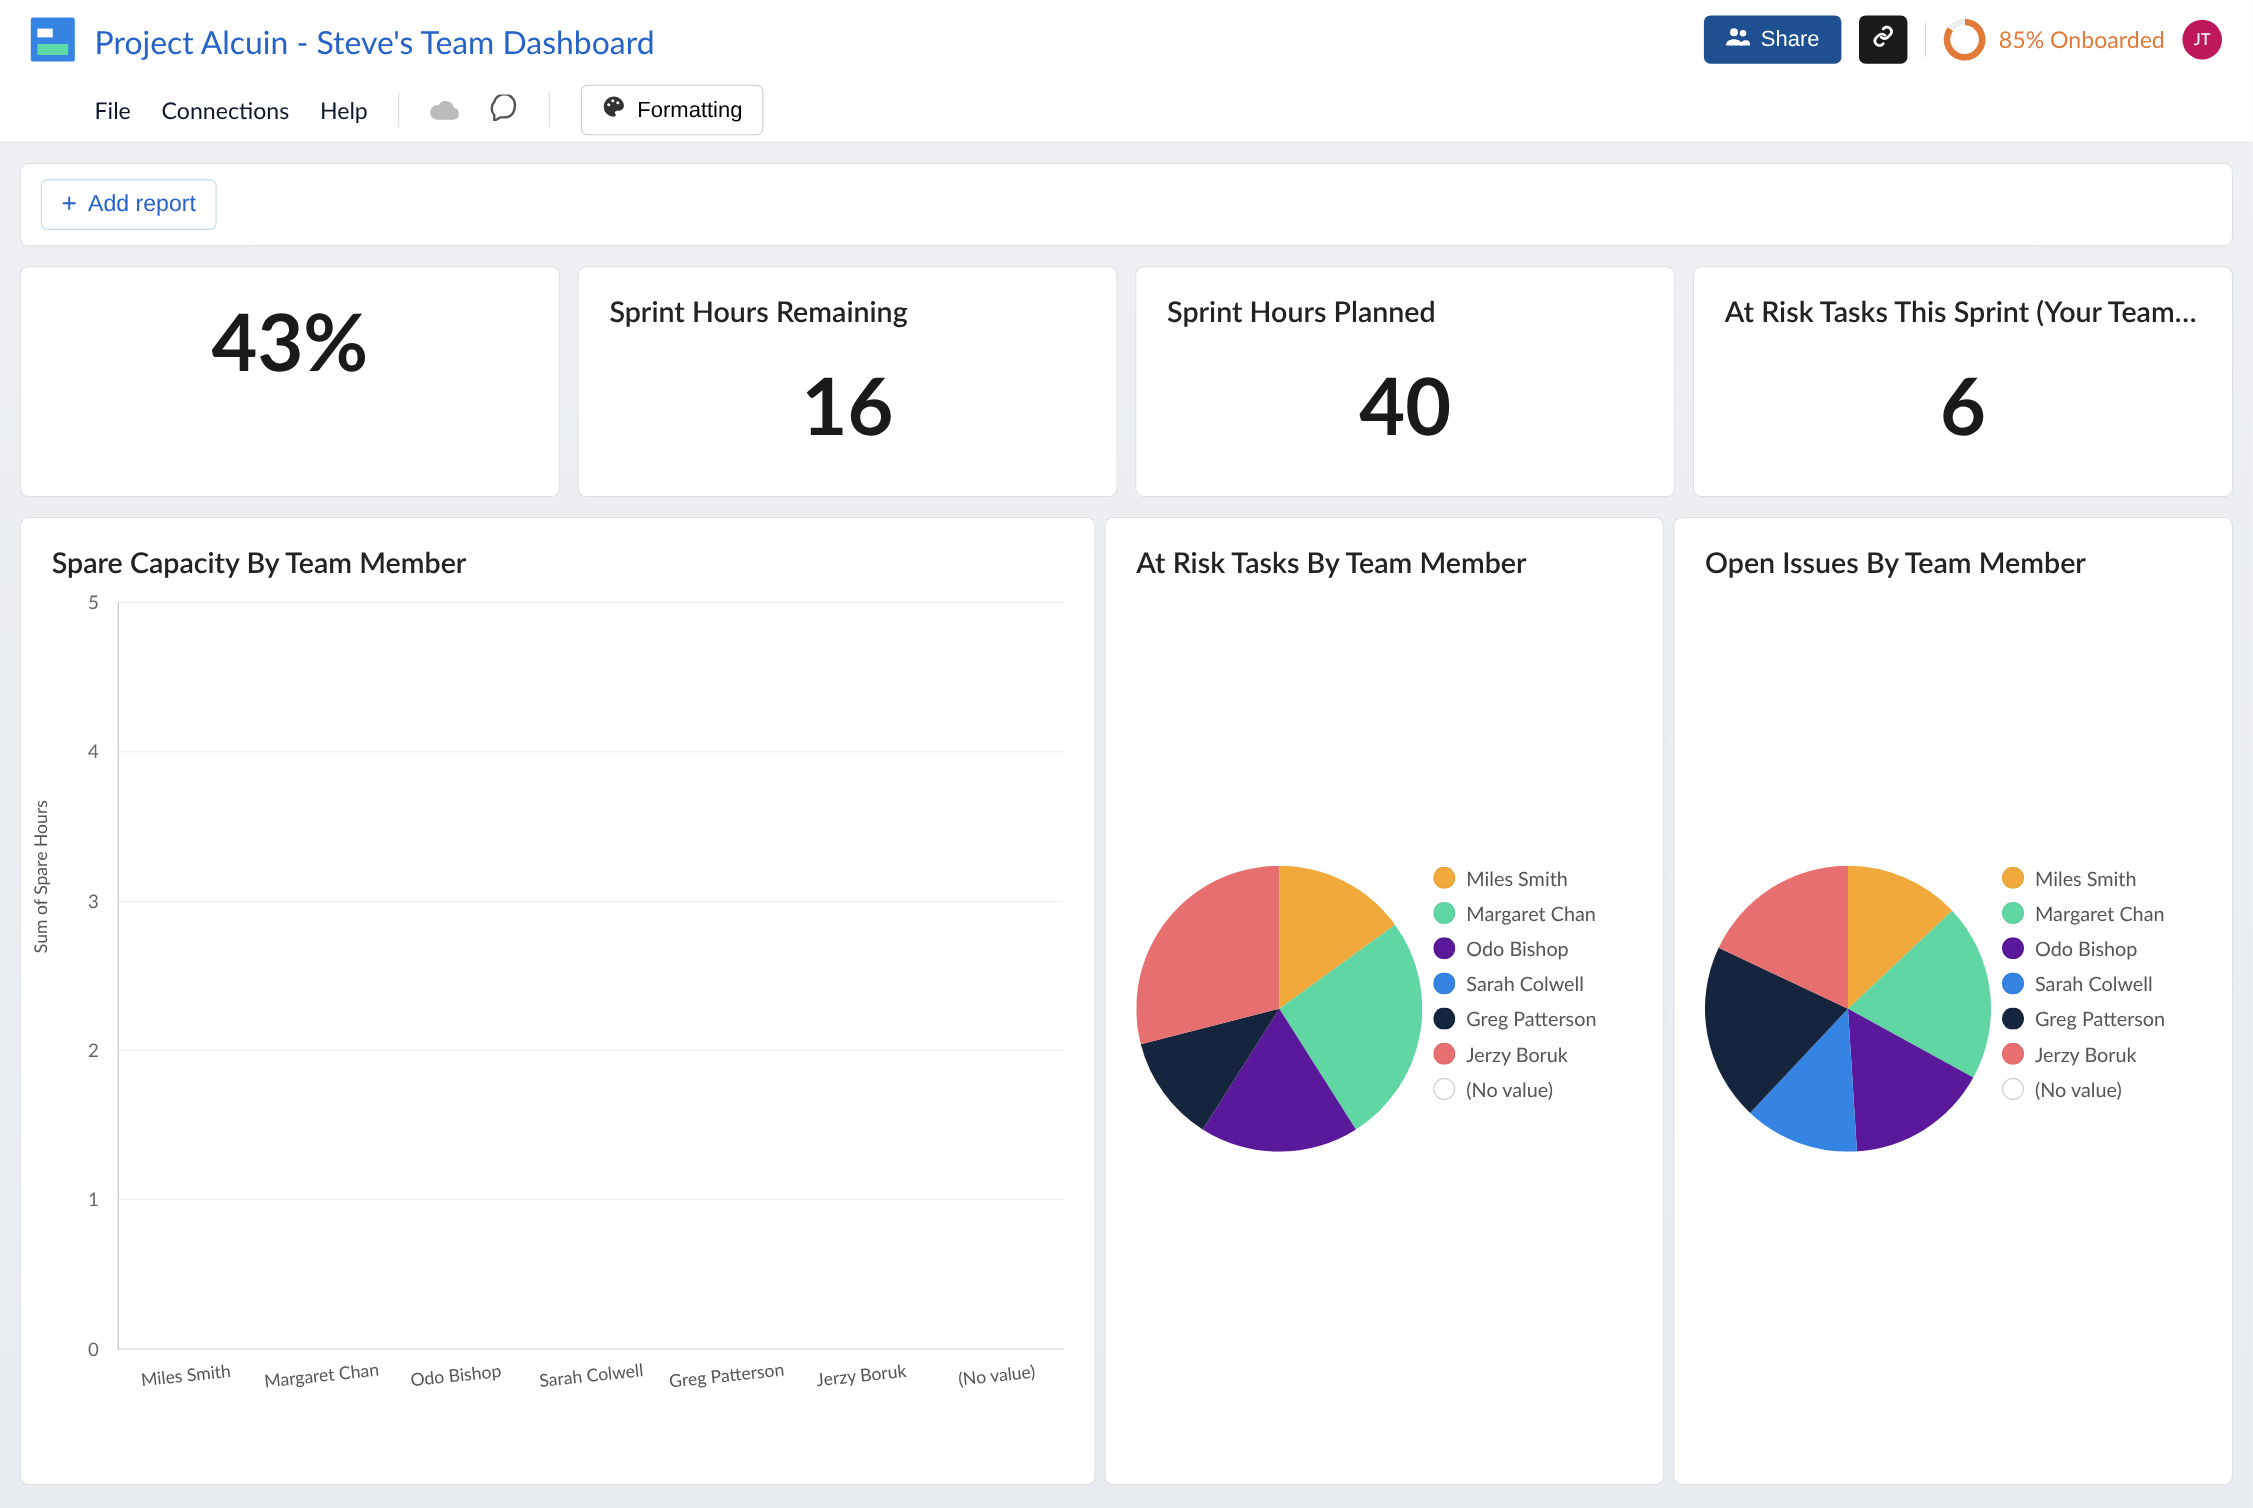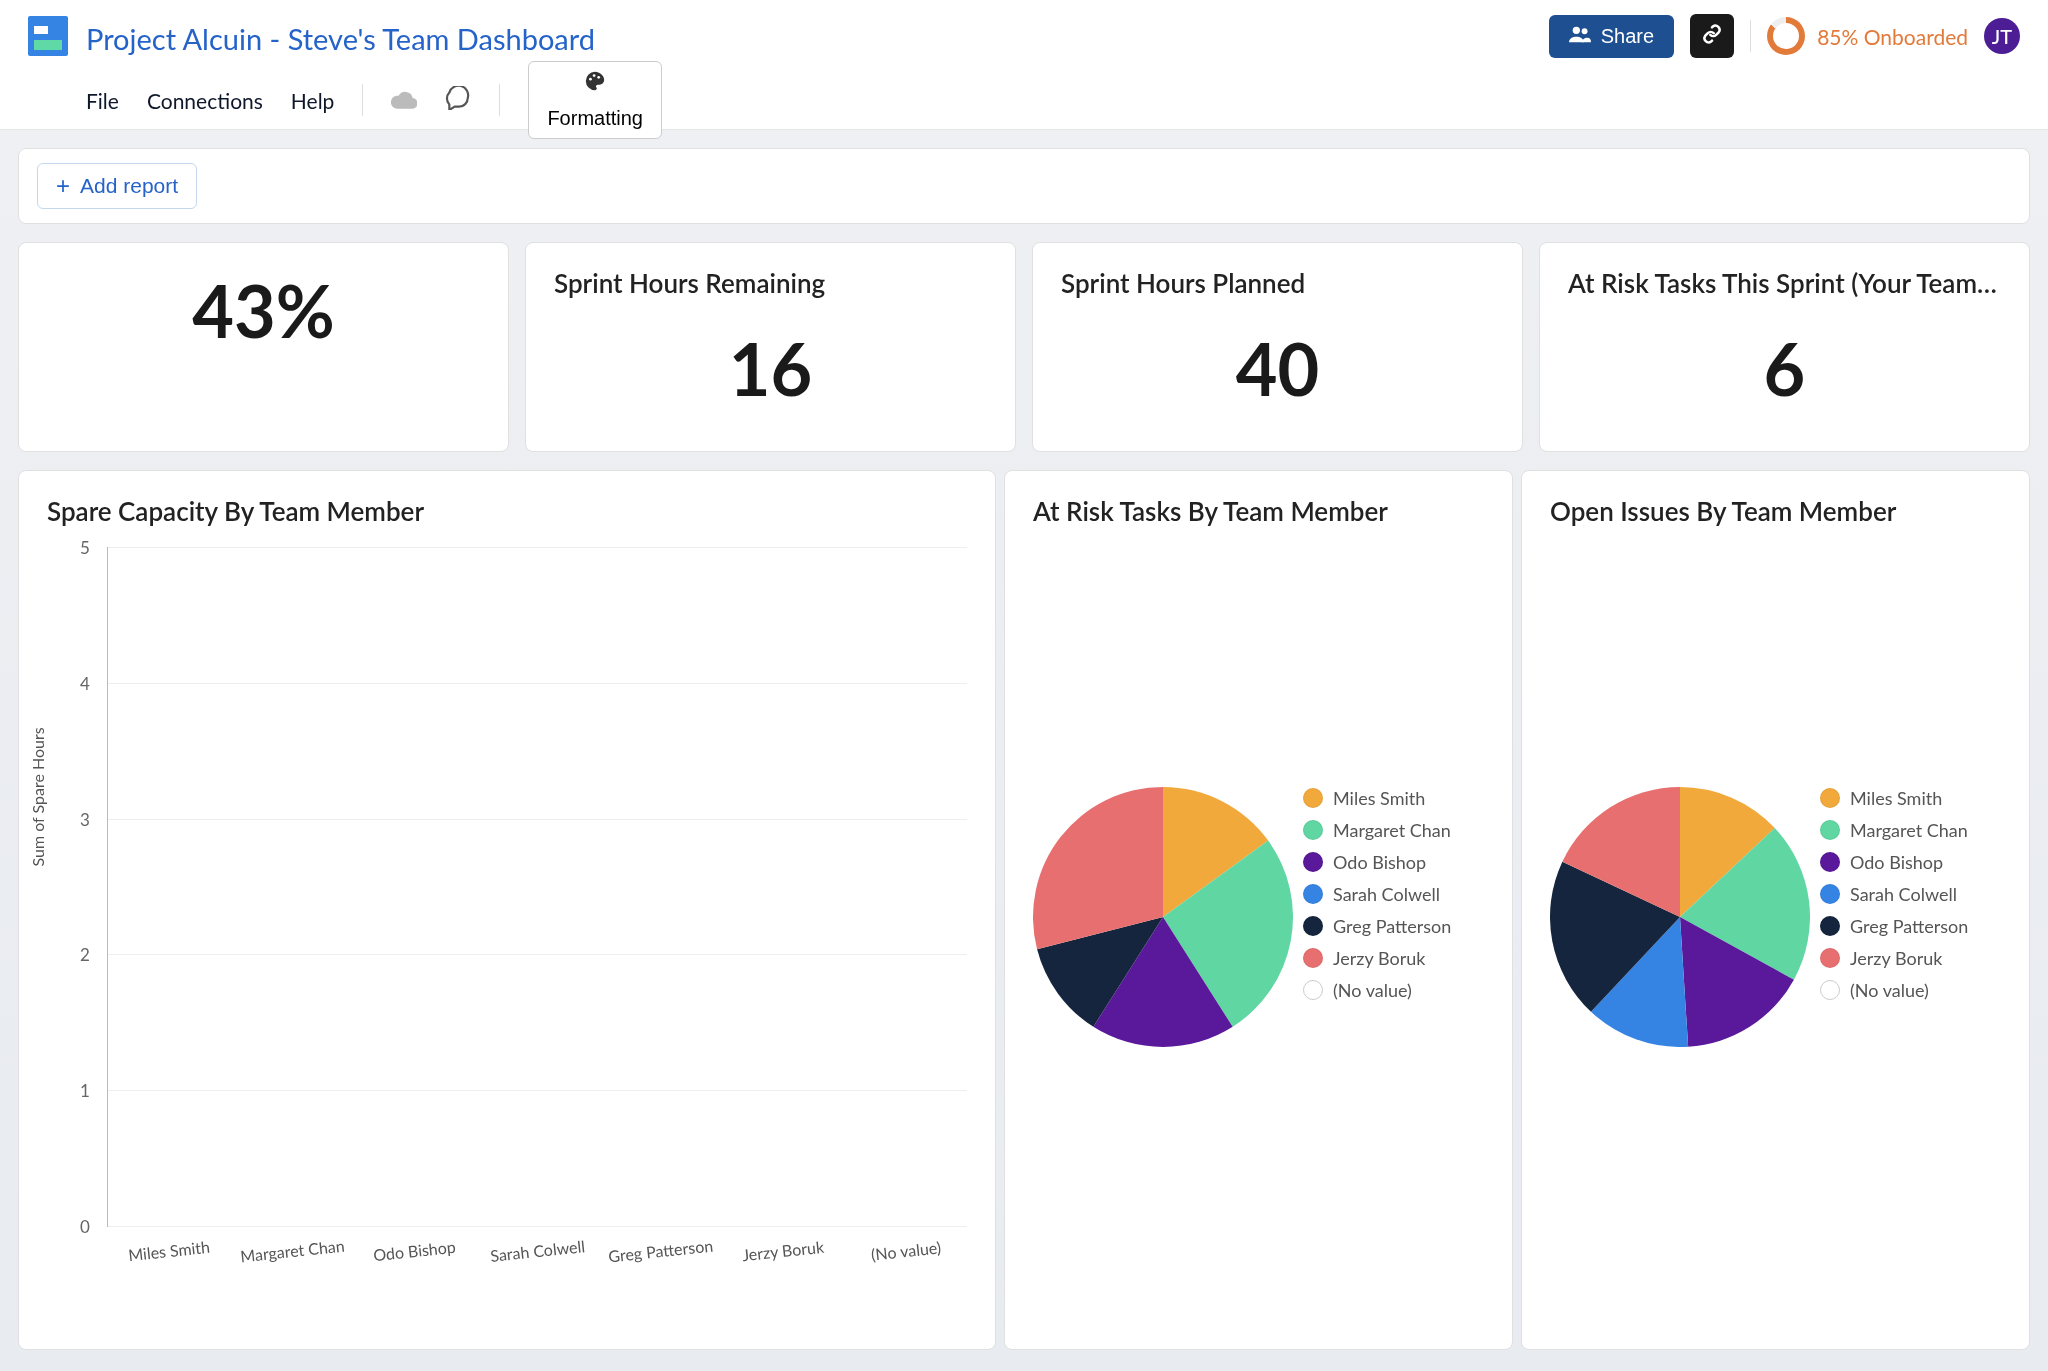--- a/index.html
+++ b/index.html
@@ -51,34 +51,34 @@
 .onboard-wrap { display: flex; align-items: center; gap: 12px; color: #e27a3a; font-size: 21px; }
 .onboard-ring {
   width: 38px; height: 38px; border-radius: 50%;
   background: conic-gradient(#e27a3a 0% 85%, #eee 85% 100%);
   position: relative;
 }
 .onboard-ring::after {
   content: ""; position: absolute; inset: 6px; background: #fff; border-radius: 50%;
 }
 .avatar {
-  width: 36px; height: 36px; border-radius: 50%; background: #4c1d95;
+  width: 36px; height: 36px; border-radius: 50%; background: #be185d;
   color: #fff; display: flex; align-items: center; justify-content: center;
-  font-size: 20px; font-weight: 500;
+  font-size: 15px; font-weight: 500;
 }
 .vdiv { width: 1px; height: 32px; background: #ddd; }
 
 .topbar-row2 {
   display: flex; align-items: center; gap: 28px; height: 56px; padding-left: 58px;
 }
 .menu-item { font-size: 21px; color: #0f172a; cursor: pointer; }
 .menu-icon { color: #999; cursor: pointer; font-size: 22px; }
 .format-btn {
   border: 1px solid #ccc; border-radius: 6px; padding: 8px 18px;
-  display: flex; align-items: center; gap: 10px; font-size: 20px; cursor: pointer; background: #fff; flex-direction: column;
+  display: flex; align-items: center; gap: 10px; font-size: 20px; cursor: pointer; background: #fff;
 }
 
 .content {
   padding: 18px;
   height: calc(1371px - 130px);
   background: linear-gradient(180deg, #eef0f3 0%, #e8ebf0 100%);
 }
 .add-report-bar {
   background: #fff; border: 1px solid #e0e0e0; border-radius: 8px;
   padding: 14px 18px; margin-bottom: 18px;

